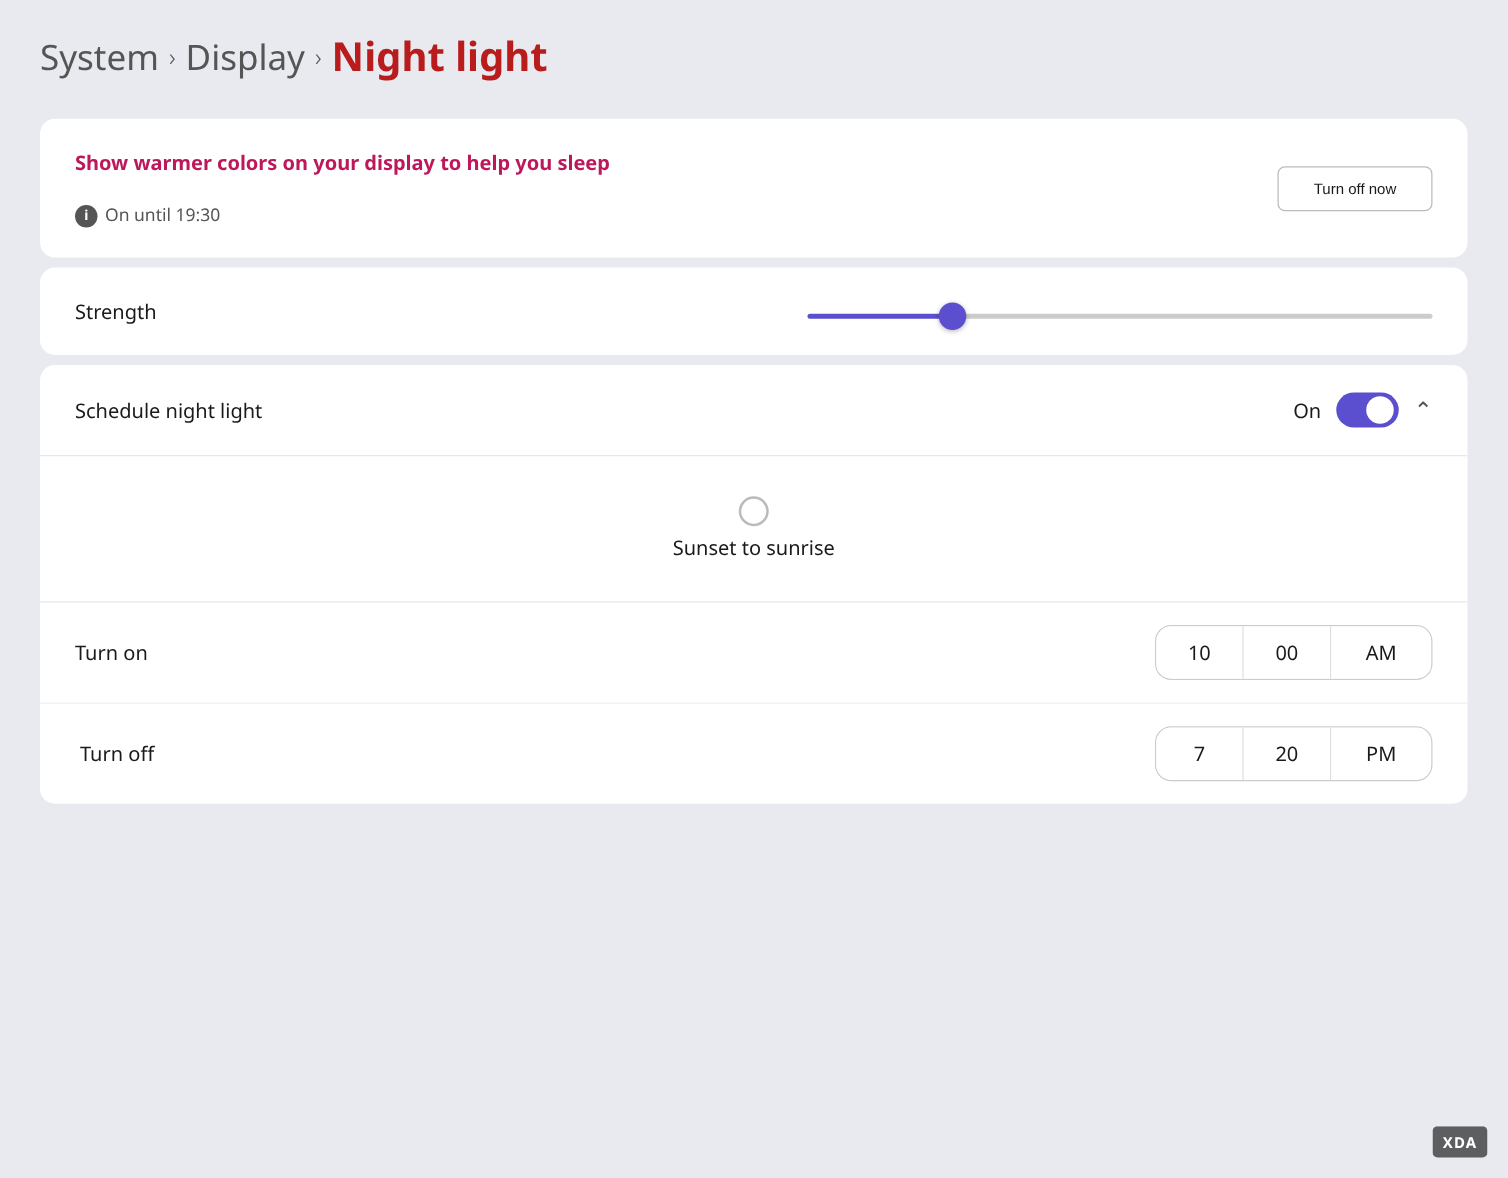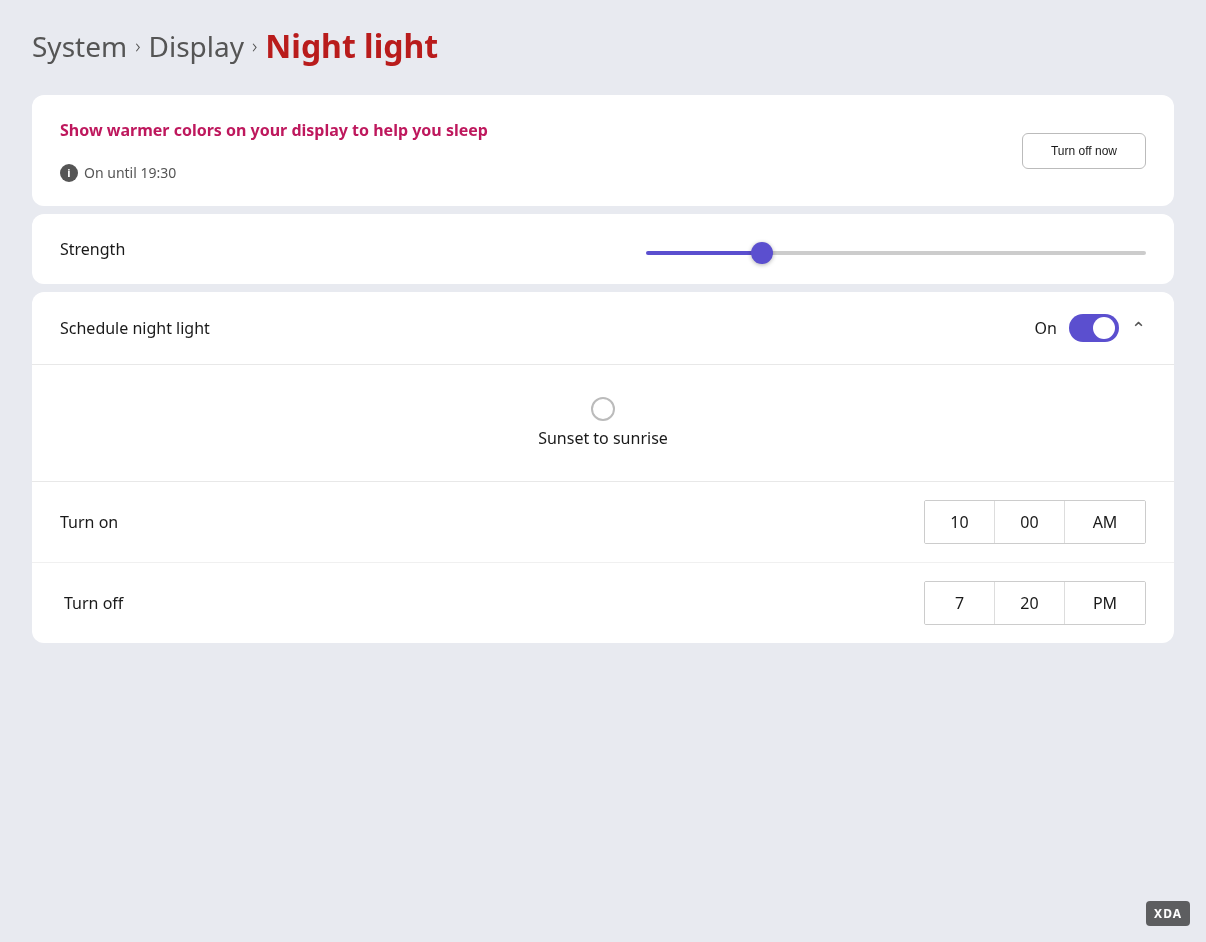--- a/index.html
+++ b/index.html
@@ -263,21 +263,21 @@
 
     .time-row-label {
       font-size: 16px;
       color: #1a1a1a;
     }
 
     .time-picker {
       display: flex;
       align-items: center;
       border: 1.5px solid #ccc;
-      border-radius: 2px;
+      border-radius: 13px;
       overflow: hidden;
     }
 
     .time-segment {
       padding: 10px 22px;
       font-size: 16px;
       color: #1a1a1a;
       text-align: center;
       min-width: 70px;
       cursor: pointer;

